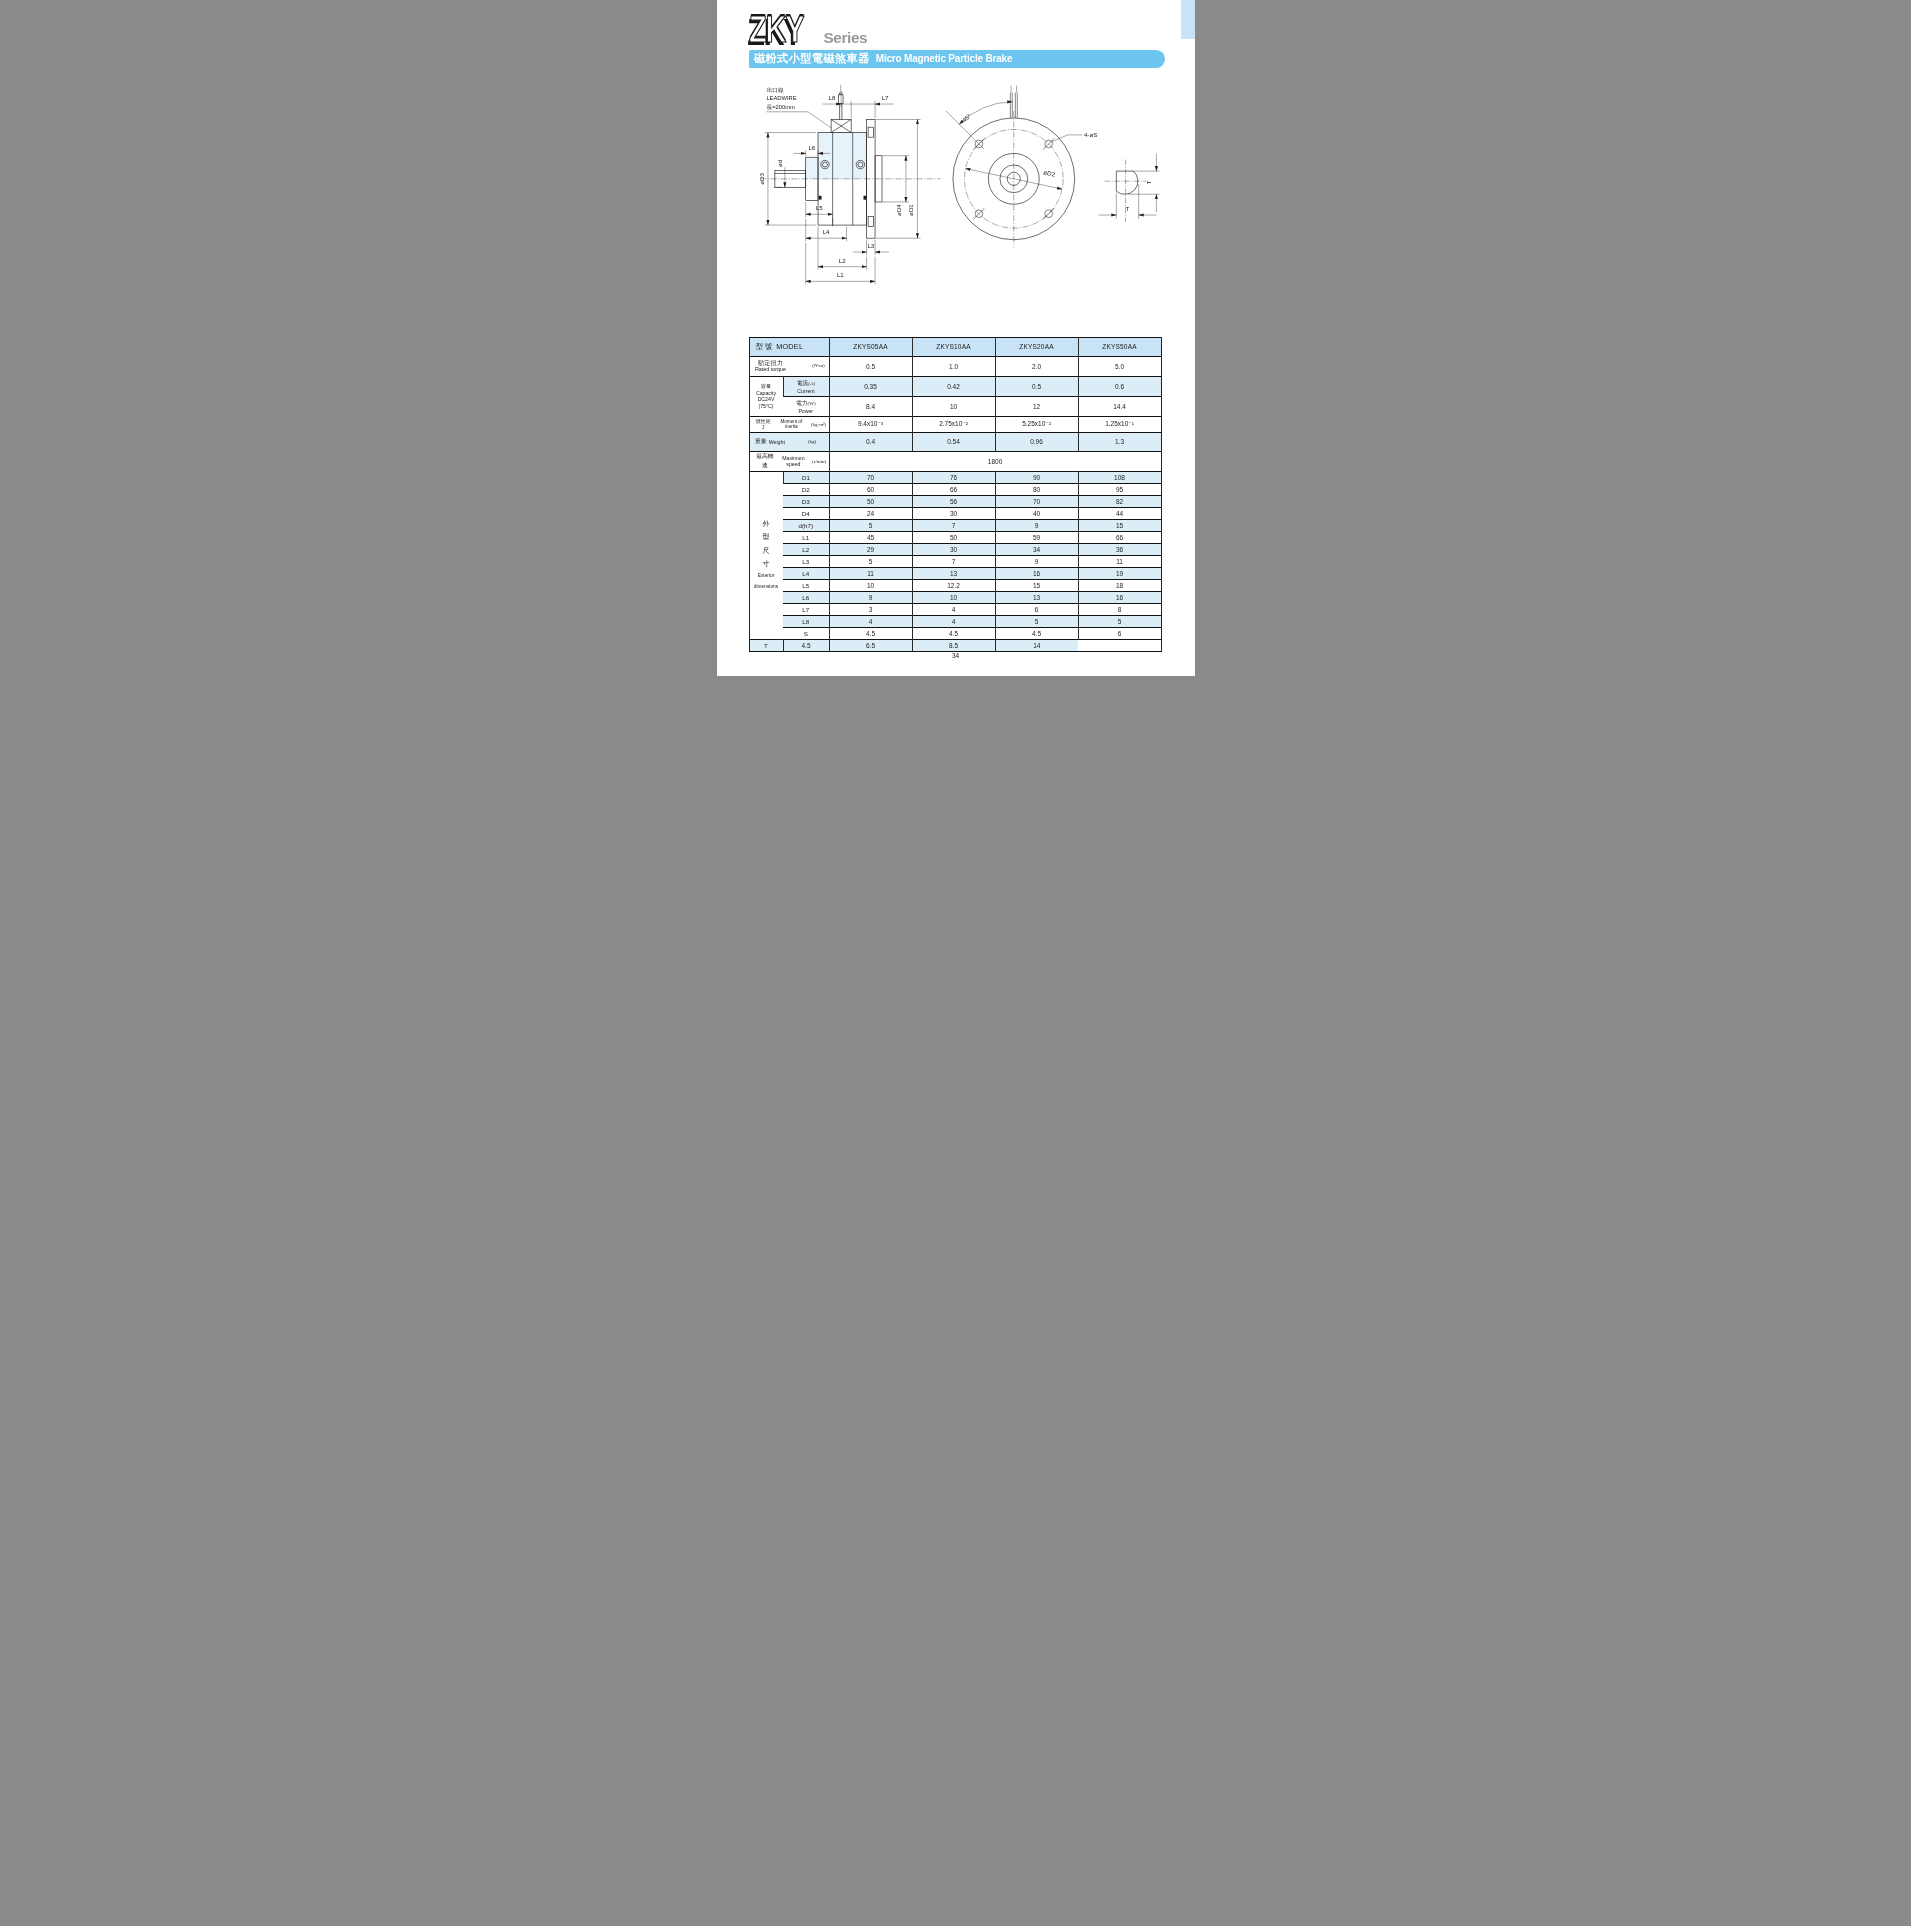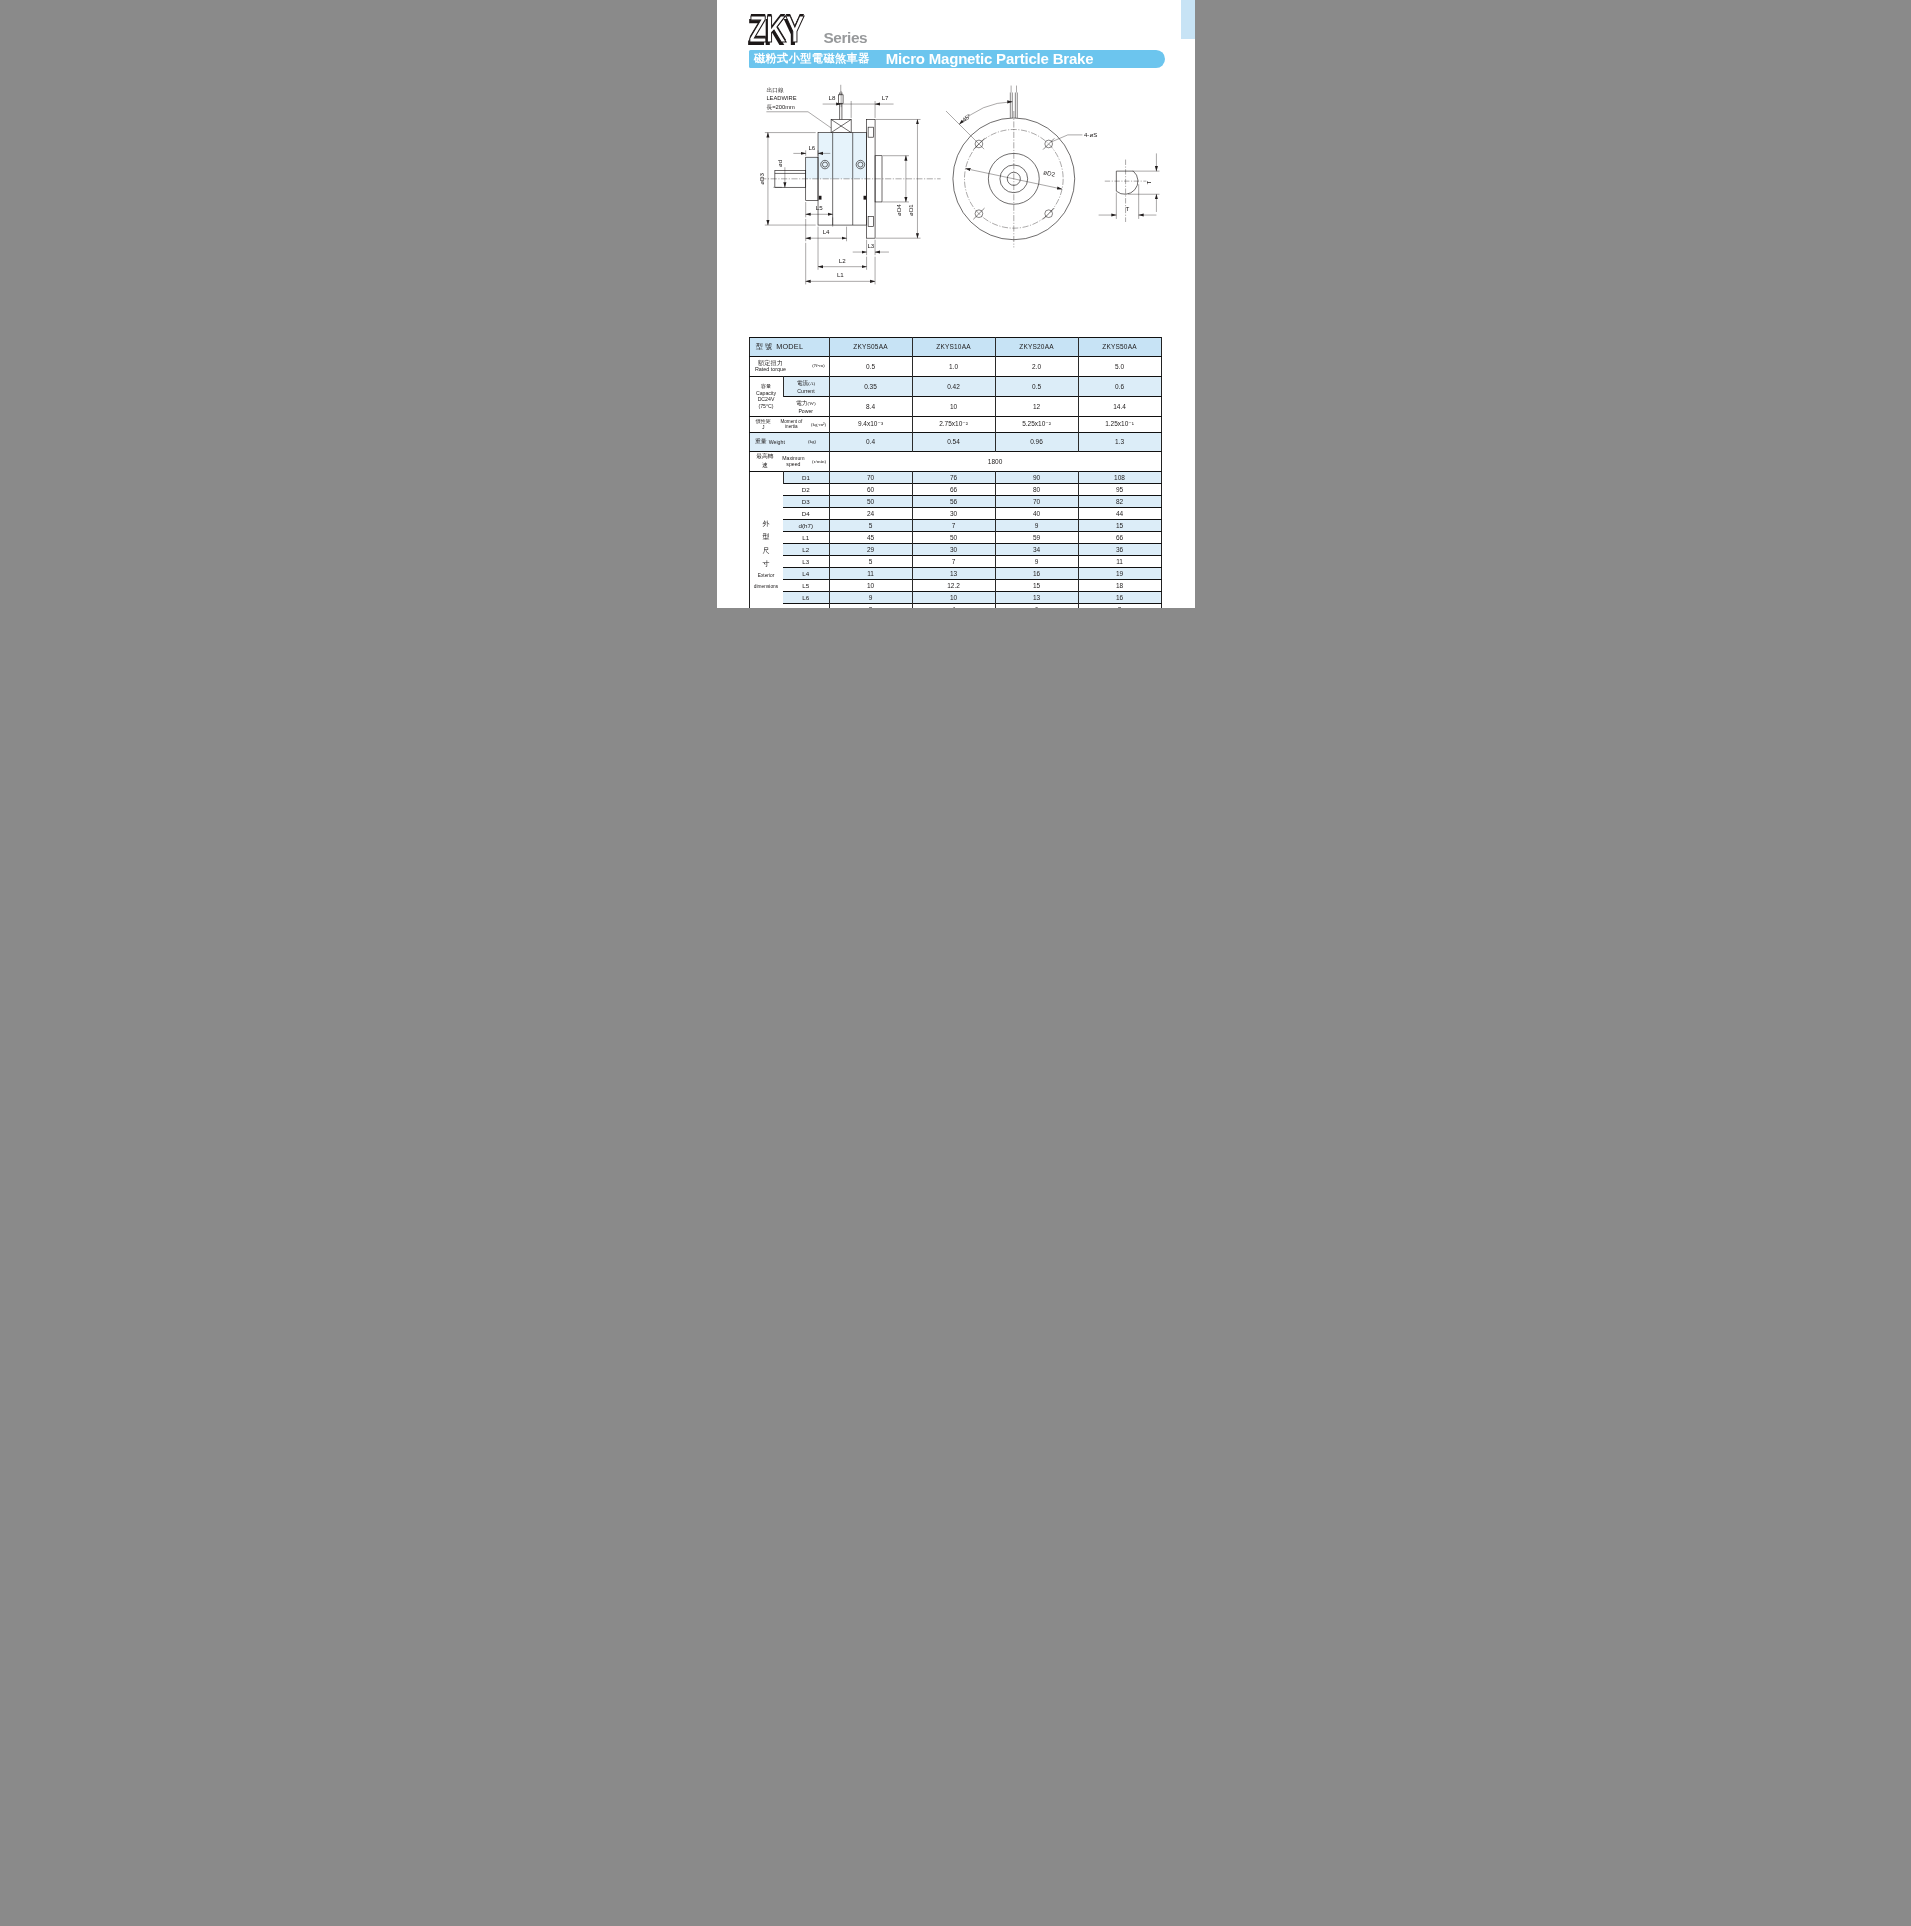--- a/index.html
+++ b/index.html
@@ -1,28 +1,28 @@
 <!DOCTYPE html>
 <html style="font-size:6.2px"><head>
 <meta charset="utf-8">
 <style>
   html,body{margin:0;padding:0;background:#8a8a8a;}
-  .page{position:relative;width:478px;height:608px;background:#ffffff;margin:0 auto;overflow:hidden;
+  .page{position:relative;width:478px;height:676px;background:#ffffff;margin:0 auto;overflow:hidden;
         font-family:"Liberation Sans","DejaVu Sans",sans-serif;color:#1d1a1a;}
   
   .logo-row{position:absolute;left:32px;top:10.8px;height:37px;}
   .logo-zky{display:inline-block;font-size:37px;line-height:37px;font-weight:800;letter-spacing:-1.5px;
             transform:scaleX(.78) scaleY(1.02);transform-origin:left bottom;color:#fff;
             -webkit-text-stroke:1.2px #1c1717;text-shadow:-2.3px 2.7px 0 #1c1717,0 -2.3px 0 #1c1717;}
   .logo-series{display:inline-block;vertical-align:bottom;margin-left:5.4px;margin-bottom:0.8px;
                font-size:15.4px;font-weight:700;color:#97999b;letter-spacing:-0.4px;}
   .banner{position:absolute;left:32px;top:50px;width:416px;height:17.7px;background:#6cc5ee;
           border-radius:1.5px 8.9px 8.9px 1.5px;display:flex;align-items:center;padding-left:5.4px;box-sizing:border-box;}
   .banner .zh{font-size:11.2px;font-weight:700;color:#fff;letter-spacing:0.4px;}
-  .banner .en{font-size:15px;font-weight:700;color:#fff;margin-left:16px;letter-spacing:-0.2px;}
+  .banner .en{font-size:10px;font-weight:700;color:#fff;margin-left:6px;letter-spacing:-0.2px;}
   .corner-tab{position:absolute;right:0;top:0;width:14px;height:39px;background:#c7e3f5;}
   
   svg.drawing{position:absolute;left:0;top:0;width:478px;height:676px;pointer-events:none;}
   svg.drawing text{font-family:"Liberation Sans","DejaVu Sans",sans-serif;font-size:16px;fill:#1d1a1a;}
   svg.drawing text.small{font-size:15px;}
   
   table.spec{position:absolute;left:32px;top:337px;width:411px;border-collapse:collapse;table-layout:fixed;
              font-size:6.5px;color:#1d1a1a;}
   table.spec{border-top:1.9px solid #111;border-bottom:1.9px solid #111;border-left:0.6px solid #222;border-right:0.6px solid #222;}
   table.spec tr{border-top:1.2px solid #111;}

